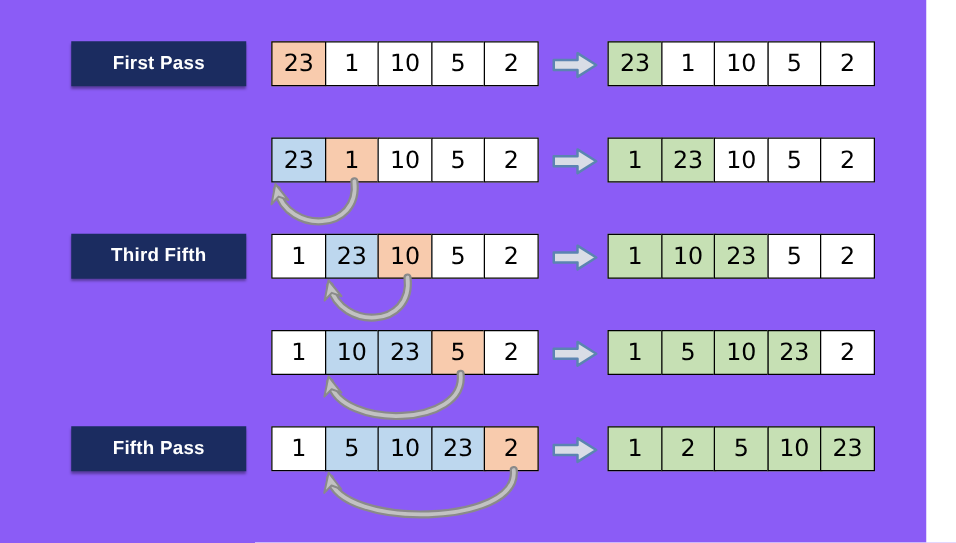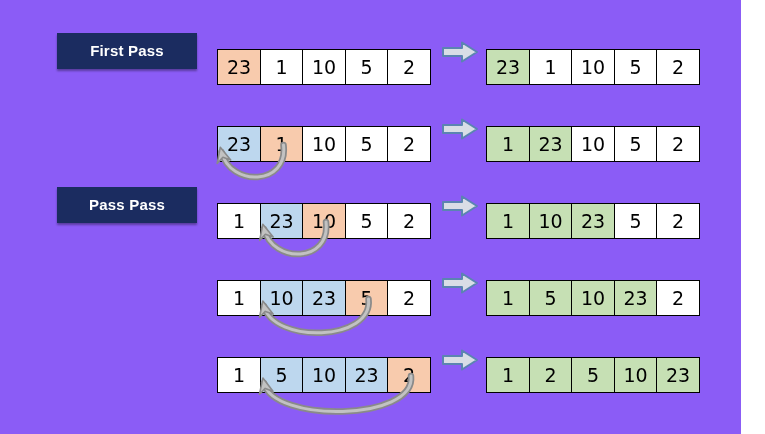--- a/index.html
+++ b/index.html
@@ -14,21 +14,21 @@
   .pass-label {
     position: absolute; left: 57px; top: 0;
     width: 140px; height: 36px;
     background: var(--navy);
     color: #ffffff;
     font-weight: bold; font-size: 15px;
     line-height: 36px; text-align: center;
     box-shadow: 0 2px 2px rgba(0,0,0,0.35);
     letter-spacing: 0.2px;
   }
-  .array { position: absolute; top: 16px; display: flex; }
+  .array { position: absolute; top: 0; display: flex; }
   .array.before { left: 217px; }
   .array.after  { left: 486px; }
   .cell {
     box-sizing: border-box;
     width: 44px; height: 36px;
     border: 1.5px solid #000000;
     margin-left: -1.5px;
     display: flex; align-items: center; justify-content: center;
     font-family: "DejaVu Sans", sans-serif;
     font-size: 19px; color: #000000;
@@ -85,21 +85,21 @@
     <div class="array after">
           <div class="cell sorted">1</div>
           <div class="cell sorted">23</div>
           <div class="cell plain">10</div>
           <div class="cell plain">5</div>
           <div class="cell plain">2</div>
         </div>
   </div>
 
   <div class="pass-row" style="top: 187px;">
-    <div class="pass-label">Pass Pass</div>
+    <div class="pass-label">Third Fifth</div>
     <div class="array before">
           <div class="cell plain">1</div>
           <div class="cell shifted">23</div>
           <div class="cell current">10</div>
           <div class="cell plain">5</div>
           <div class="cell plain">2</div>
         </div>
     <svg class="step-arrow" viewBox="0 0 38 24" xmlns="http://www.w3.org/2000/svg">
       <polygon points="2,8 21,8 21,2.5 36,12 21,21.5 21,16 2,16" stroke-width="2" stroke-linejoin="round" fill="#D9DDE6" stroke="#5B84B1"></polygon>
     </svg>
@@ -126,20 +126,21 @@
     <div class="array after">
           <div class="cell sorted">1</div>
           <div class="cell sorted">5</div>
           <div class="cell sorted">10</div>
           <div class="cell sorted">23</div>
           <div class="cell plain">2</div>
         </div>
   </div>
 
   <div class="pass-row" style="top: 341px;">
+    <div class="pass-label">Fifth Pass</div>
     <div class="array before">
           <div class="cell plain">1</div>
           <div class="cell shifted">5</div>
           <div class="cell shifted">10</div>
           <div class="cell shifted">23</div>
           <div class="cell current">2</div>
         </div>
     <svg class="step-arrow" viewBox="0 0 38 24" xmlns="http://www.w3.org/2000/svg">
       <polygon points="2,8 21,8 21,2.5 36,12 21,21.5 21,16 2,16" stroke-width="2" stroke-linejoin="round" fill="#D9DDE6" stroke="#5B84B1"></polygon>
     </svg>

